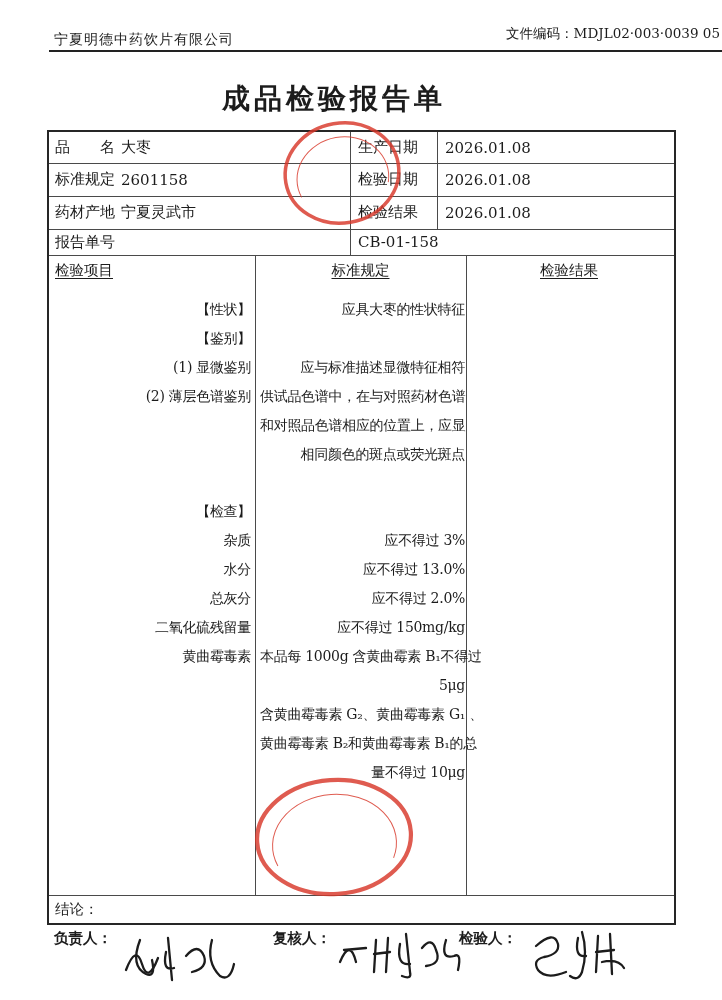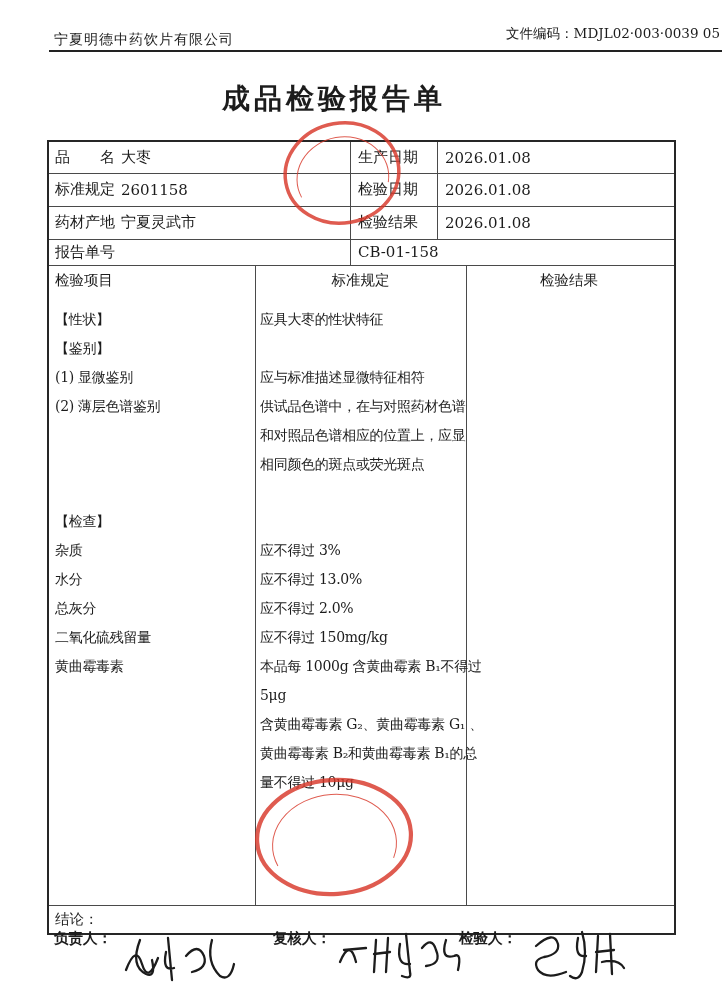--- a/index.html
+++ b/index.html
@@ -9,27 +9,27 @@
   .page { position:relative; width:722px; height:1000px; background:#fff; }
 
   .hdr-company { position:absolute; left:54px; top:31px; font-size:14px; letter-spacing:1px; }
   .hdr-code    { position:absolute; right:2px; top:25px; font-size:13.5px; }
   .hdr-rule    { position:absolute; left:49px; right:0; top:50px; height:2px; background:#222; }
 
   .title { position:absolute; left:0; top:80px; width:722px; text-align:center;
            transform:translateX(-27px); font-size:28px; font-weight:700; letter-spacing:4px; }
 
   .tbl { position:absolute; left:47px; top:130px; width:629px; height:795px;
-         border:2px solid #262626;margin-top:10px; }
+         border:2px solid #262626; }
   .hline { position:absolute; left:0; right:0; height:1px; background:#4a4a4a; }
   .vline { position:absolute; width:1px; background:#4a4a4a; }
 
   .cell { position:absolute; display:flex; align-items:center; font-size:15px; white-space:pre; }
-  .items-hdr { position:absolute; font-size:14.5px; text-underline-offset:3px; }
-  .col-lines { position:absolute; white-space:pre; font-size:14px; line-height:28.9px; letter-spacing:-0.3px; }
+  .items-hdr { position:absolute; font-size:14.5px; text-decoration:underline; text-underline-offset:3px; }
+  .col-lines { position:absolute; white-space:pre; font-size:14px; line-height:28.9px; letter-spacing:-0.3px;text-align:right; }
 
   .conclusion { position:absolute; left:6px; top:763px; height:28px; width:610px;
                 display:flex; align-items:center; font-size:14.5px; white-space:pre; }
   .conclusion b { font-weight:400; }
 
   .signer { position:absolute; top:929px; font-size:14.5px; font-weight:600; }
   .sig-svg { position:absolute; pointer-events:none; }
   .sig-svg path { stroke:#1c1c1c; stroke-width:2.3; fill:none; stroke-linecap:round; stroke-linejoin:round; }
 
   .stamp { position:absolute; pointer-events:none; opacity:0.82; }

